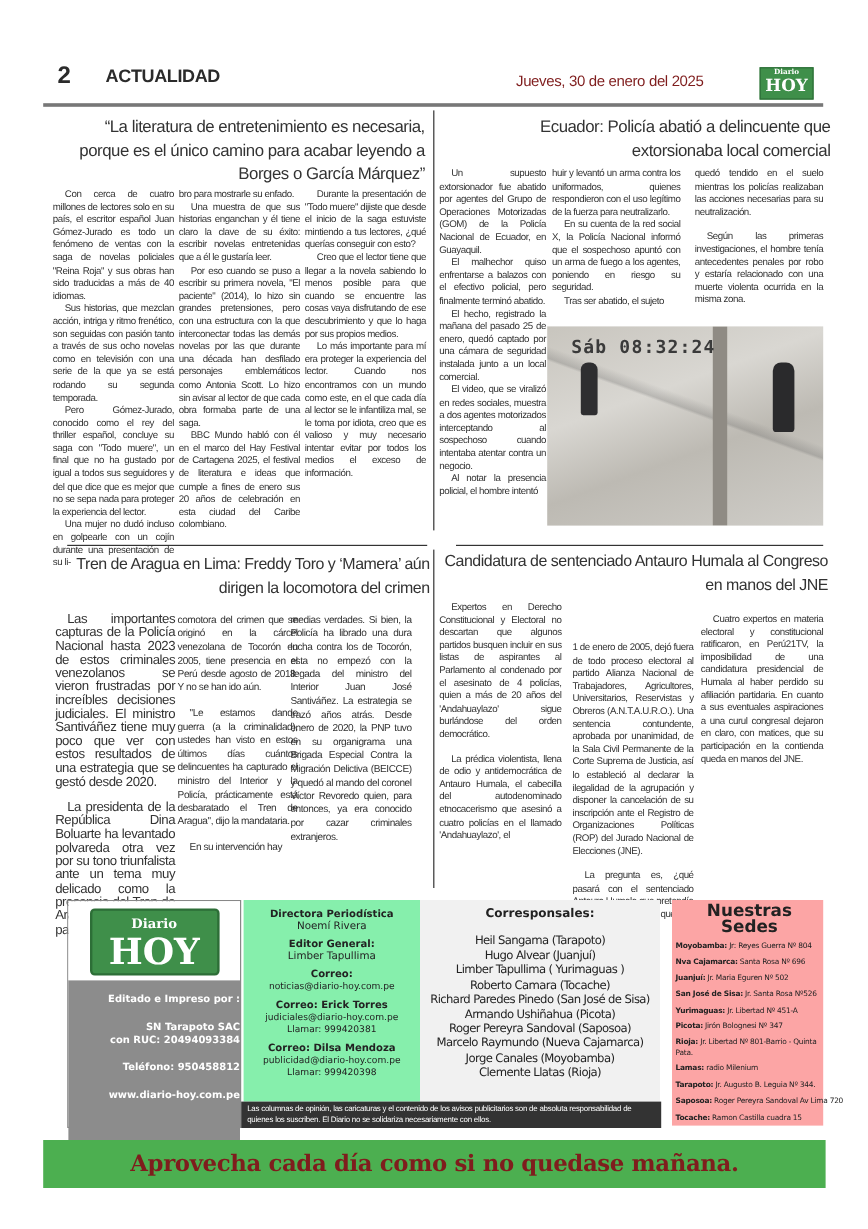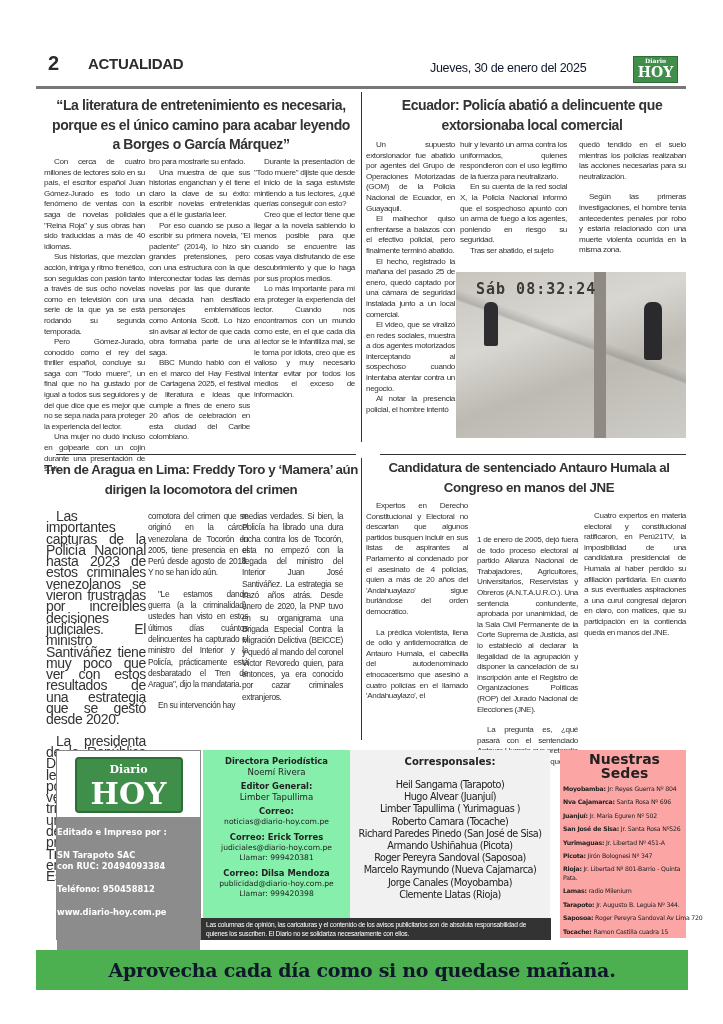--- a/index.html
+++ b/index.html
@@ -1,58 +1,58 @@
 <!DOCTYPE html>
 <html><head>
 <meta charset="utf-8">
 <style>
   * { box-sizing: border-box; margin: 0; padding: 0; }
   body { width: 723px; height: 1024px; background: #fff; font-family: "Liberation Sans", sans-serif; color: #222; position: relative; overflow: hidden; }
   .abs { position: absolute; }
   .header-num { left: 48px; top: 52px; font-size: 20px; font-weight: bold; color: #2b2b2b; }
   .header-section { left: 88px; top: 55px; font-size: 15px; font-weight: bold; color: #2b2b2b; letter-spacing: -0.3px; }
-  .header-date { left: 430px; top: 61px; font-size: 12.5px; color: #0f172a; letter-spacing: -0.3px; }
+  .header-date { left: 430px; top: 61px; font-size: 12.5px; color: #7f1d1d; letter-spacing: -0.3px; }
   .logo-small { left: 633px; top: 56px; width: 45px; height: 27px; background: #3f8f4a; color: #fff; text-align: center; border: 1px solid #2d6e37; }
   .logo-small .d { font-family: "DejaVu Serif", serif; font-size: 6px; font-weight: bold; line-height: 8px; }
   .logo-small .h { font-family: "DejaVu Serif", serif; font-size: 14px; font-weight: bold; line-height: 15px; }
   .header-rule { left: 36px; top: 86px; width: 650px; height: 3px; background: #777; }
   .vrule { width: 1px; background: #333; }
   .hrule { height: 1px; background: #333; }
-  .headline { text-align: center; font-weight: bold; color: #333; letter-spacing: -0.4px; }
+  .headline { text-align: right; font-weight: normal; color: #333; letter-spacing: -0.4px; }
   .col { font-size: 8.1px; line-height: 10.6px; color: #333; text-align: justify; letter-spacing: -0.35px; }
   .col p { text-indent: 10px; }
   .col p.gap { margin-top: 10px; }
   .photo { left: 456px; top: 272px; width: 230px; height: 166px; background: linear-gradient(160deg, #c8c5be 0%, #d9d7d2 35%, #bdbab3 60%, #cfcdc8 100%); overflow: hidden; }
   .photo .ts { position: absolute; left: 20px; top: 8px; font-family: "DejaVu Sans Mono", monospace; font-size: 15px; font-weight: bold; color: #3a3a3a; letter-spacing: 1px; }
   .photo .pole { position: absolute; left: 138px; top: 0; width: 12px; height: 166px; background: #8f8b84; }
   .photo .fig1 { position: absolute; left: 28px; top: 30px; width: 14px; height: 44px; background: #2e2e30; border-radius: 6px 6px 2px 2px; }
   .photo .fig2 { position: absolute; left: 188px; top: 30px; width: 18px; height: 58px; background: #2a2a2c; border-radius: 7px 7px 3px 3px; }
   .photo .road { position: absolute; left: 0; top: 0; width: 230px; height: 166px; background: linear-gradient(20deg, transparent 55%, rgba(90,90,90,0.25) 56%, transparent 60%); }
   
   .logo-box { left: 56px; top: 750px; width: 145px; height: 190px; border: 1px solid #888; }
   .logo-box .top { height: 66px; background: #fff; padding-top: 6px; }
   .logo-big { margin: 0 auto; width: 108px; height: 56px; background: #3f8f4a; border: 2px solid #2d6e37; border-radius: 4px; color: #fff; text-align: center; }
   .logo-big .d { font-family: "DejaVu Serif", serif; font-size: 11px; font-weight: bold; line-height: 16px; padding-top: 3px; }
   .logo-big .h { font-family: "DejaVu Serif", serif; font-size: 30px; font-weight: bold; line-height: 32px; }
-  .logo-box .bottom { height: 146px; background: #8c8c8c; color: #fff; font-family: "DejaVu Sans", sans-serif; font-weight: bold; font-size: 8.3px; text-align: left; padding-top: 10px; line-height: 11px; }
+  .logo-box .bottom { height: 146px; background: #8c8c8c; color: #fff; font-family: "DejaVu Sans", sans-serif; font-weight: bold; font-size: 8.3px; text-align: right; padding-top: 10px; line-height: 11px; }
   .logo-box .bottom div { margin-bottom: 12px; }
   .staff-box { left: 203px; top: 750px; width: 147px; height: 168px; background: #86efac; text-align: center; font-family: "DejaVu Sans", sans-serif; color: #222; padding-top: 6px; }
   .staff-box .t { font-size: 8.4px; font-weight: bold; line-height: 11px; }
   .staff-box .v { font-size: 8.6px; line-height: 11px; margin-bottom: 3px; }
   .staff-box .s { font-size: 7.6px; line-height: 10px; }
   .corr-box { left: 350px; top: 750px; width: 200px; height: 168px; background: #f1f1f1; text-align: center; font-family: "DejaVu Sans", sans-serif; color: #222; padding-top: 6px; }
   .corr-box .t { font-size: 10px; font-weight: bold; margin-bottom: 12px; }
   .corr-box .li { font-size: 9.7px; line-height: 12.2px; letter-spacing: -0.5px; }
   .disclaimer { left: 201px; top: 918px; width: 350px; height: 22px; background: #333; color: #fff; font-size: 6.6px; line-height: 9px; padding: 2px 5px; letter-spacing: -0.2px; }
   .sedes-box { left: 560px; top: 750px; width: 126px; height: 188px; background: #fca5a5; font-family: "DejaVu Sans", sans-serif; color: #222; padding: 2px 0 0 3px; }
   .sedes-box .t { font-size: 14px; font-weight: bold; text-align: center; line-height: 14px; color: #222; }
   .sedes-box .li { font-size: 6.2px; line-height: 13.4px; letter-spacing: -0.2px; white-space: nowrap; }
   .sedes-box .li b { font-weight: bold; }
   .sedes-box .li.wrap { white-space: normal; line-height: 9px; margin-top: 2px; margin-bottom: 2px; }
-  .banner { left: 36px; top: 950px; width: 652px; height: 40px; background: #4caf50; color: #0f172a; text-align: center; font-family: "DejaVu Serif", serif; font-weight: bold; font-size: 19px; line-height: 40px; letter-spacing: -0.3px; }
+  .banner { left: 36px; top: 950px; width: 652px; height: 40px; background: #4caf50; color: #7f1d1d; text-align: center; font-family: "DejaVu Serif", serif; font-weight: bold; font-size: 19px; line-height: 40px; letter-spacing: -0.3px; }
 </style>
 </head>
 <body>
 
 <div class="abs header-num">2</div>
 <div class="abs header-section">ACTUALIDAD</div>
 <div class="abs header-date">Jueves, 30 de enero del 2025</div>
 <div class="abs logo-small">
   <div class="d">Diario</div>
   <div class="h">HOY</div>
@@ -102,21 +102,21 @@
 </div>
 <div class="abs photo">
   <div class="road"></div>
   <div class="pole"></div>
   <div class="fig1"></div>
   <div class="fig2"></div>
   <div class="ts">Sáb 08:32:24</div>
 </div>
 
 <div class="abs headline" style="left:44px; top:460px; width:314px; font-size:13.3px; line-height:20px;">Tren de Aragua en Lima: Freddy Toro y ‘Mamera’ aún dirigen la locomotora del crimen</div>
-<div class="abs col" style="left:46px; top:511px; width:100px; font-size:14px; line-height:11.3px;">
+<div class="abs col" style="left:46px; top:511px; width:100px; font-size:11px; line-height:11.3px;">
   <p>Las importantes capturas de la Policía Nacional hasta 2023 de estos criminales venezolanos se vieron frustradas por increíbles decisiones judiciales. El ministro Santiváñez tiene muy poco que ver con estos resultados de una estrategia que se gestó desde 2020.</p>
   <p class="gap">La presidenta de la República Dina Boluarte ha levantado polvareda otra vez por su tono triunfalista ante un tema muy delicado como la presencia del Tren de Aragua en nuestro país. Esta lo-</p>
 </div>
 <div class="abs col" style="left:148px; top:511px; width:100px; font-size:8.4px; line-height:11.3px;">
   <p style="text-indent:0">comotora del crimen que se originó en la cárcel venezolana de Tocorón en 2005, tiene presencia en el Perú desde agosto de 2018. Y no se han ido aún.</p>
   <p class="gap">"Le estamos dando guerra (a la criminalidad), ustedes han visto en estos últimos días cuántos delincuentes ha capturado el ministro del Interior y la Policía, prácticamente está desbaratado el Tren de Aragua", dijo la mandataria.</p>
   <p class="gap">En su intervención hay</p>
 </div>
 <div class="abs col" style="left:242px; top:511px; width:101px; font-size:8.4px; line-height:11.3px;">
   <p style="text-indent:0">medias verdades. Si bien, la Policía ha librado una dura lucha contra los de Tocorón, esta no empezó con la llegada del ministro del Interior Juan José Santiváñez. La estrategia se trazó años atrás. Desde enero de 2020, la PNP tuvo en su organigrama una Brigada Especial Contra la Migración Delictiva (BEICCE) y quedó al mando del coronel Víctor Revoredo quien, para entonces, ya era conocido por cazar criminales extranjeros.</p>

